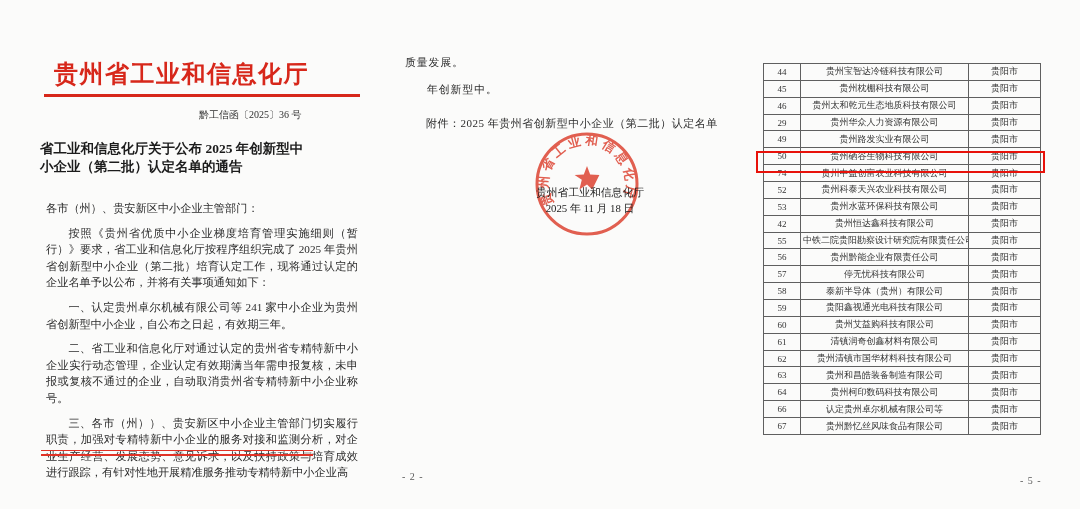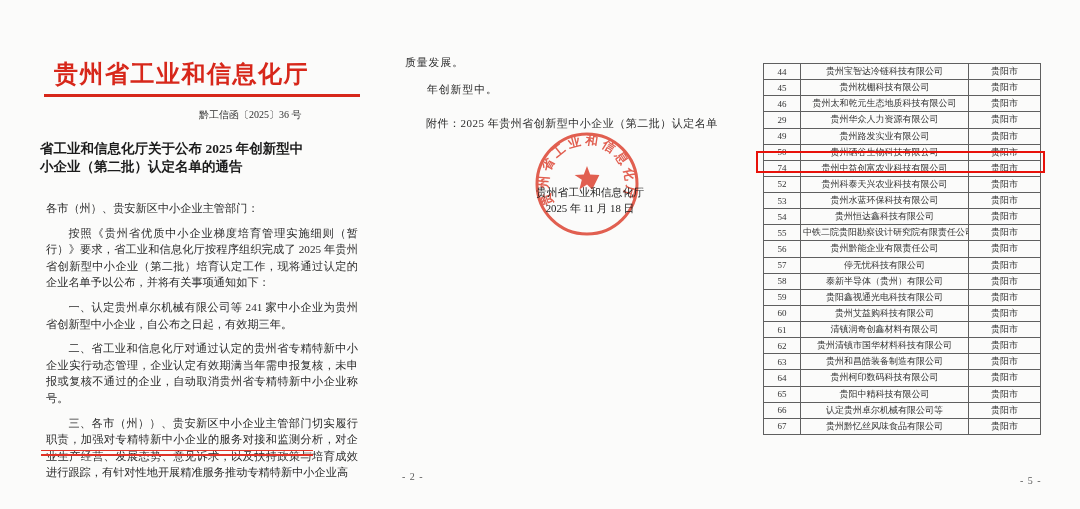--- a/index.html
+++ b/index.html
@@ -151,21 +151,21 @@
           <td>52</td>
           <td>贵州科泰天兴农业科技有限公司</td>
           <td>贵阳市</td>
         </tr>
         <tr>
           <td>53</td>
           <td>贵州水蓝环保科技有限公司</td>
           <td>贵阳市</td>
         </tr>
         <tr>
-          <td>54</td>
+          <td>42</td>
           <td>贵州恒达鑫科技有限公司</td>
           <td>贵阳市</td>
         </tr>
         <tr>
           <td>55</td>
           <td>中铁二院贵阳勘察设计研究院有限责任公司</td>
           <td>贵阳市</td>
         </tr>
         <tr>
           <td>56</td>
@@ -203,25 +203,20 @@
           <td>贵阳市</td>
         </tr>
         <tr>
           <td>63</td>
           <td>贵州和昌皓装备制造有限公司</td>
           <td>贵阳市</td>
         </tr>
         <tr>
           <td>64</td>
           <td>贵州柯印数码科技有限公司</td>
-          <td>贵阳市</td>
-        </tr>
-        <tr>
-          <td>65</td>
-          <td>贵阳中精科技有限公司</td>
           <td>贵阳市</td>
         </tr>
         <tr>
           <td>66</td>
           <td>认定贵州卓尔机械有限公司等</td>
           <td>贵阳市</td>
         </tr>
         <tr>
           <td>67</td>
           <td>贵州黔忆丝风味食品有限公司</td>

